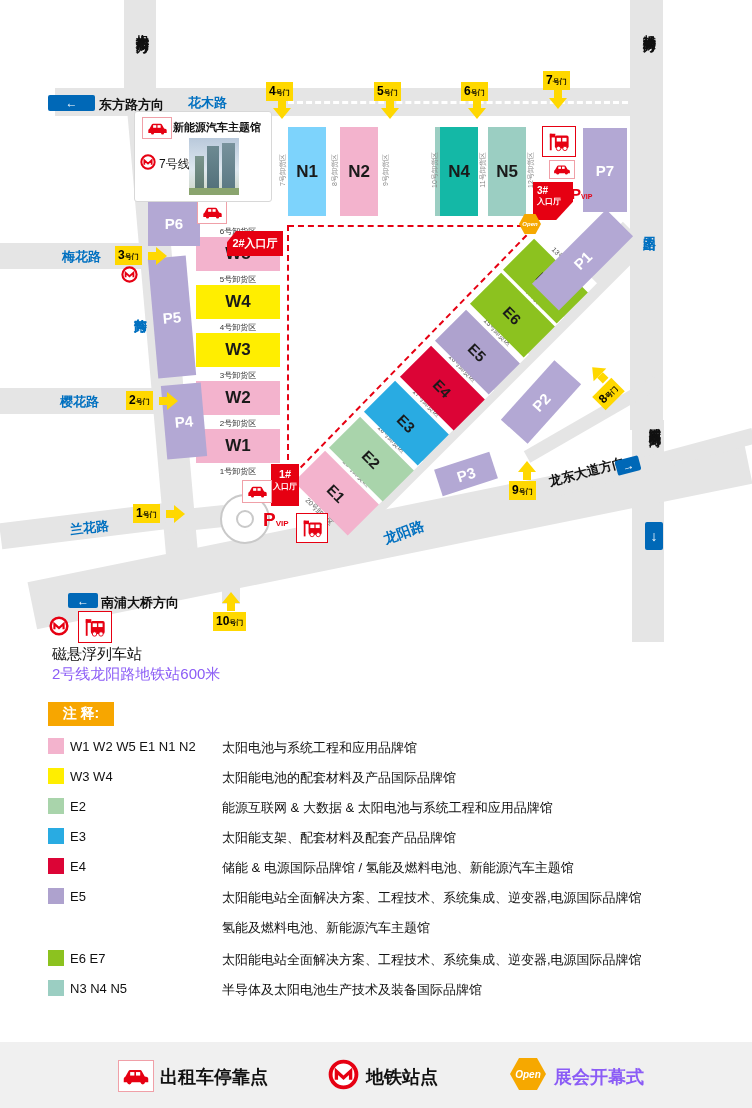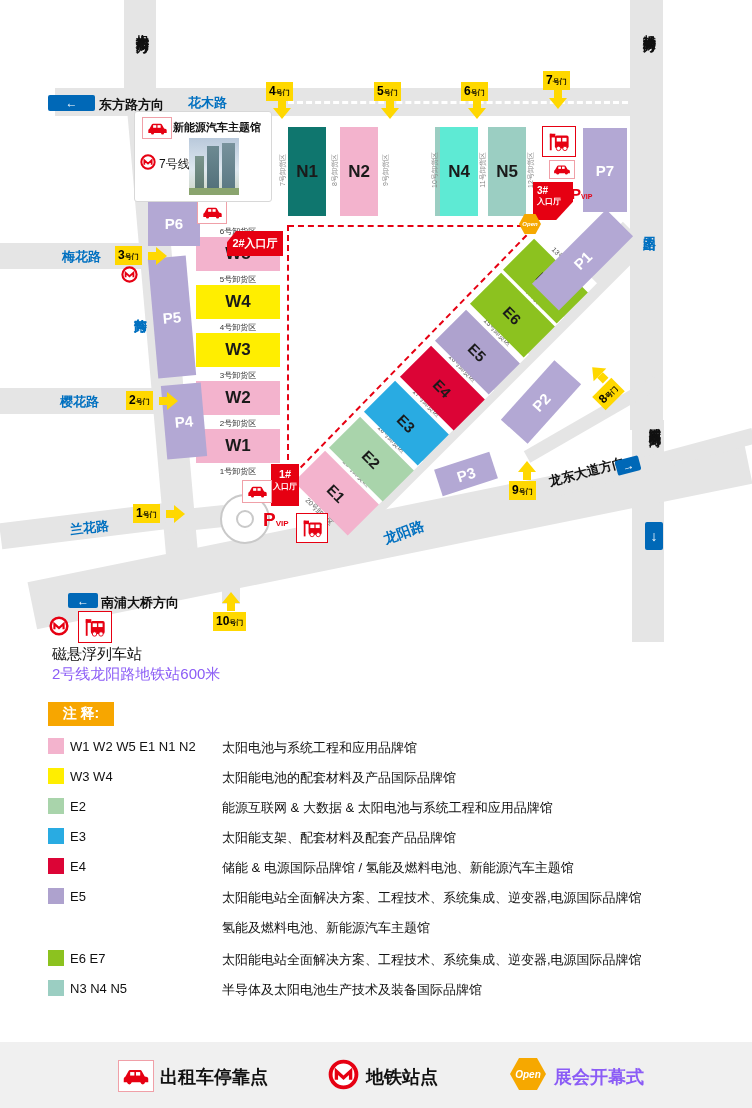--- a/index.html
+++ b/index.html
@@ -73,30 +73,30 @@
   <div class="road" style="left:547px;top:455px;width:210px;height:16px;transform:rotate(-15deg);"></div>
   <div class="road" style="left:260px;top:372px;width:440px;height:36px;transform:rotate(-45deg);"></div>
   <div class="road" style="left:517px;top:413px;width:150px;height:13px;transform:rotate(-30deg);"></div>
   <div class="road" style="left:165px;top:508px;width:60px;height:22px;transform:rotate(-6deg);"></div>
   <div class="road" style="left:222px;top:548px;width:18px;height:56px;"></div>
 
   <div class="rdash" style="left:288px;top:225px;width:245px;"></div>
   <div class="abs" style="left:287px;top:225px;height:245px;border-left:2px dashed #E60012;"></div>
   <div class="rdash" style="left:293px;top:474px;width:344px;transform:rotate(-45.8deg);transform-origin:0 0;"></div>
 
-  <div class="hall" style="left:288px;top:127px;width:38px;height:89px;background:#0f766e;font-size:17px;">
+  <div class="hall" style="left:288px;top:127px;width:38px;height:89px;background:#7dd3fc;font-size:17px;">
       <span>N1</span>
     </div>
   <div class="hall" style="left:340px;top:127px;width:38px;height:89px;background:#F3B3CD;font-size:17px;">
       <span>N2</span>
     </div>
   <div class="hall" style="left:391px;top:127px;width:38px;height:89px;background:#9BCEC2;font-size:17px;margin-left:44px;">
       <span>N3</span>
     </div>
-  <div class="hall" style="left:440px;top:127px;width:38px;height:89px;background:#5eead4;font-size:17px;">
+  <div class="hall" style="left:440px;top:127px;width:38px;height:89px;background:#14b8a6;font-size:17px;">
       <span>N4</span>
     </div>
   <div class="hall" style="left:488px;top:127px;width:38px;height:89px;background:#9BCEC2;font-size:17px;">
       <span>N5</span>
     </div>
   <div class="dockv" style="left:243px;top:165px;width:80px;">7号卸货区</div>
   <div class="dockv" style="left:295px;top:165px;width:80px;">8号卸货区</div>
   <div class="dockv" style="left:346px;top:165px;width:80px;">9号卸货区</div>
   <div class="dockv" style="left:395px;top:165px;width:80px;">10号卸货区</div>
   <div class="dockv" style="left:443px;top:165px;width:80px;">11号卸货区</div>

